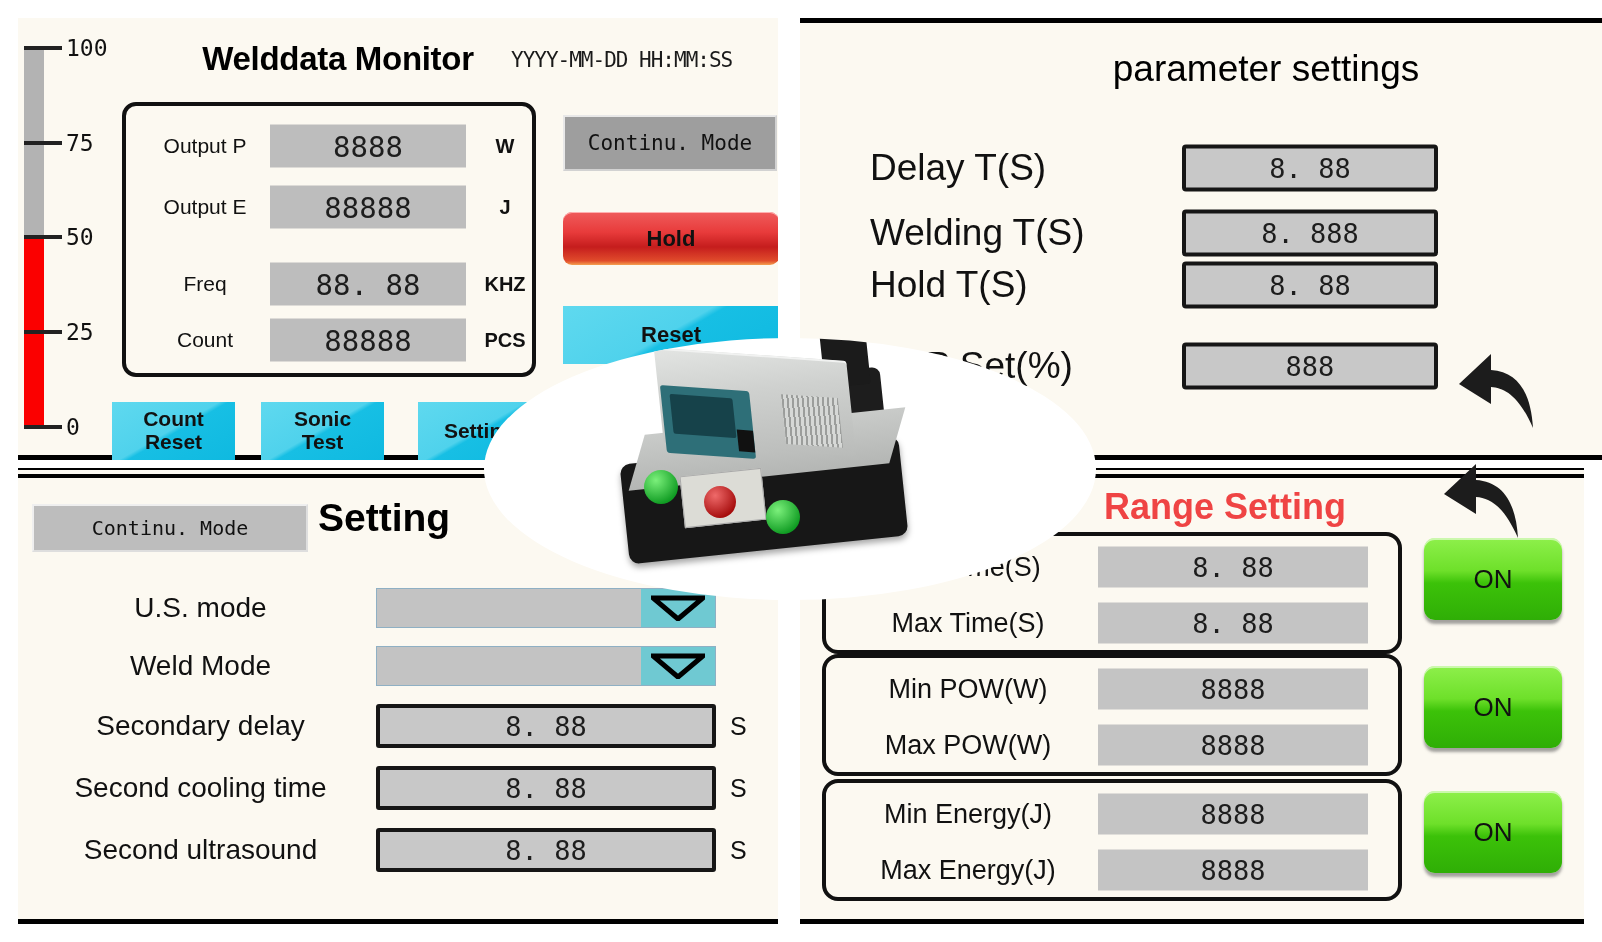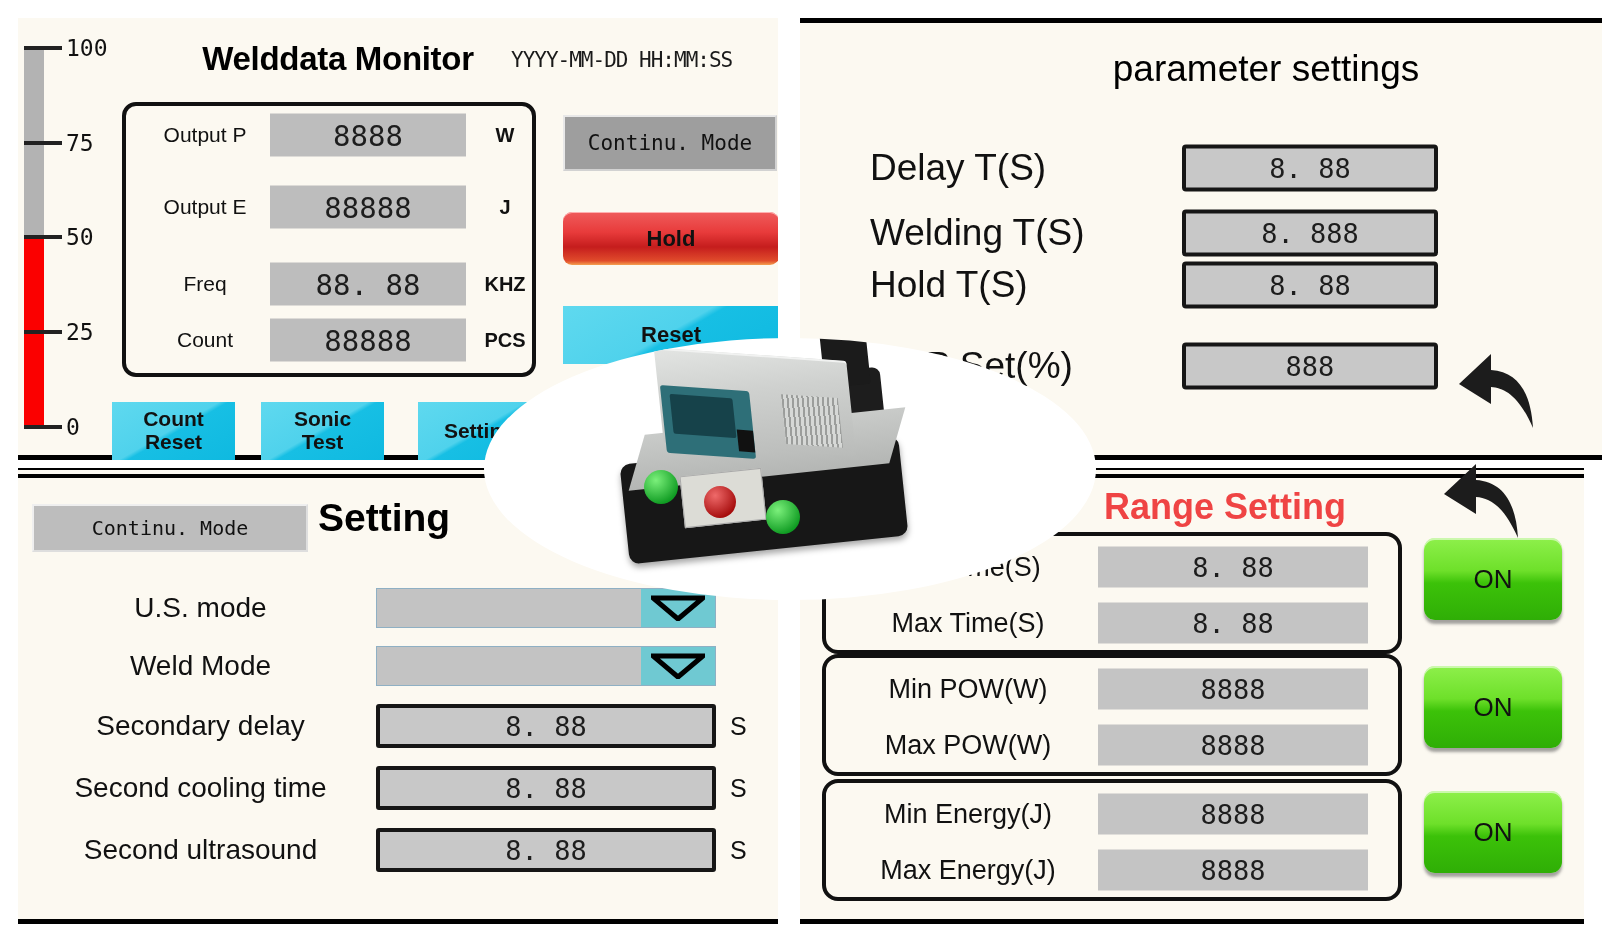--- a/index.html
+++ b/index.html
@@ -347,21 +347,21 @@
       <div class="gauge-label" style="top:111px;">75</div>
       <div class="gauge-label" style="top:205px;">50</div>
       <div class="gauge-label" style="top:300px;">25</div>
       <div class="gauge-label" style="top:395px;">0</div>
     </div>
 
     <div class="p1-title">Welddata Monitor</div>
     <div class="p1-datetime">YYYY-MM-DD HH:MM:SS</div>
 
     <div class="readout-card">
-      <div class="readout-row" style="top:0;padding-left:38px;">
+      <div class="readout-row" style="top:11px;padding-left:38px;">
         <div class="rlabel">Output P</div>
         <div class="rfield">8888</div>
         <div class="runit">W</div>
       </div>
       <div class="readout-row" style="top:72px;">
         <div class="rlabel">Output E</div>
         <div class="rfield">88888</div>
         <div class="runit">J</div>
       </div>
       <div class="readout-row" style="top:149px;">

